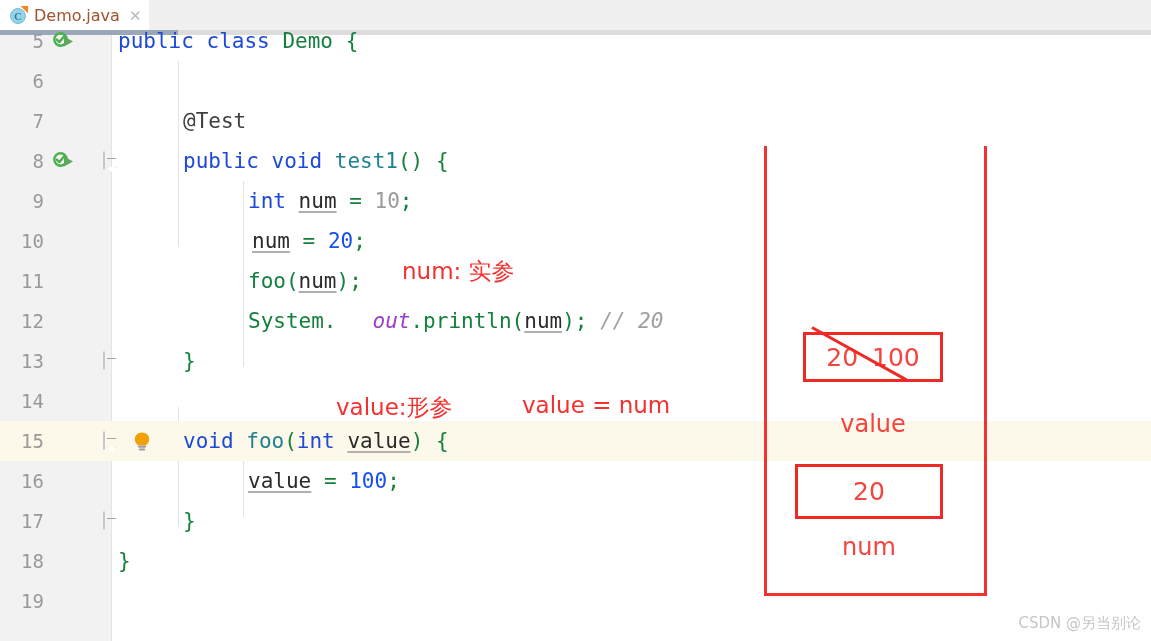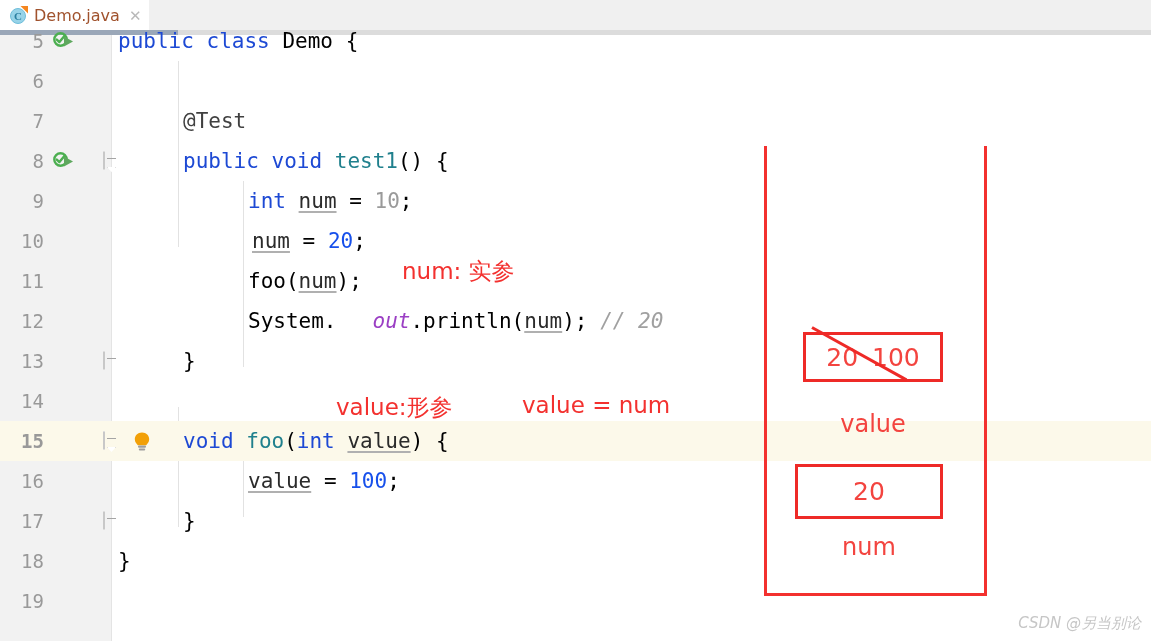--- a/index.html
+++ b/index.html
@@ -113,21 +113,21 @@
     white-space: pre;
   }
   .kw     { color: #1d49d4; }
   .type   { color: #20808d; }
   .num    { color: #1750eb; }
   .numdim { color: #9a9a9a; }
   .anno   { color: #404040; }
   .field  { color: #9b3fc4; font-style: italic; margin-left: 36px; }
   .comment{ color: #a0a0a0; font-style: italic; }
   .ul     { text-decoration: underline; text-decoration-color: #b0b0b0; text-underline-offset: 3px; }
-  .plain  { color: #000000; text-align: center; }
+  .plain  { color: #15803d; text-align: center; }
 
   
   .iguide { position: absolute; width: 1px; background: #e2e2e2; }
 
   
   .overlay { position: absolute; left: 0; top: 0; width: 1028px; height: 641px; pointer-events: none; }
   .red-note {
     position: absolute;
     color: #f3312f;
     font-family: "DejaVu Sans", sans-serif;
@@ -161,21 +161,20 @@
     position: absolute;
     background: #ee2a27;
     height: 3px;
     transform-origin: left center;
   }
   .watermark {
     position: absolute; right: 10px; bottom: 8px;
     color: #c6c6c6; font-size: 15px;
     font-family: "DejaVu Sans", sans-serif;
     white-space: nowrap;
-    font-style: italic;
   }
 </style>
 </head>
 <body>
 
 <div id="root">
 
   <div class="tabbar">
     <div class="tab">
       <span class="tab-icon">
@@ -251,21 +250,21 @@
       <span class="lineno">13</span>
       <span class="fold">
         <span class="shape"></span>
       </span>
     </div>
 
     <div class="row" style="top:346px;">
       <span class="lineno">14</span>
     </div>
 
-    <div class="row highlight" style="top:386px;font-weight:bold;">
+    <div class="row highlight" style="top:386px;">
       <span class="lineno">15</span>
       <span class="fold">
         <span class="shape"></span><span class="tip"></span>
       </span>
       <span class="bulb">
         <svg width="20" height="22" viewBox="0 0 20 22">
           <path d="M10 1.5 C5.6 1.5 2.8 4.6 2.8 8.2 C2.8 11 4.6 12.7 5.8 14.2 L14.2 14.2 C15.4 12.7 17.2 11 17.2 8.2 C17.2 4.6 14.4 1.5 10 1.5 Z" fill="#f2a007"></path>
           <rect x="6" y="14.6" width="8" height="2.2" rx="1" fill="#9e9e9e"></rect>
           <rect x="6.8" y="17.6" width="6.4" height="2" rx="1" fill="#9e9e9e"></rect>
         </svg>

